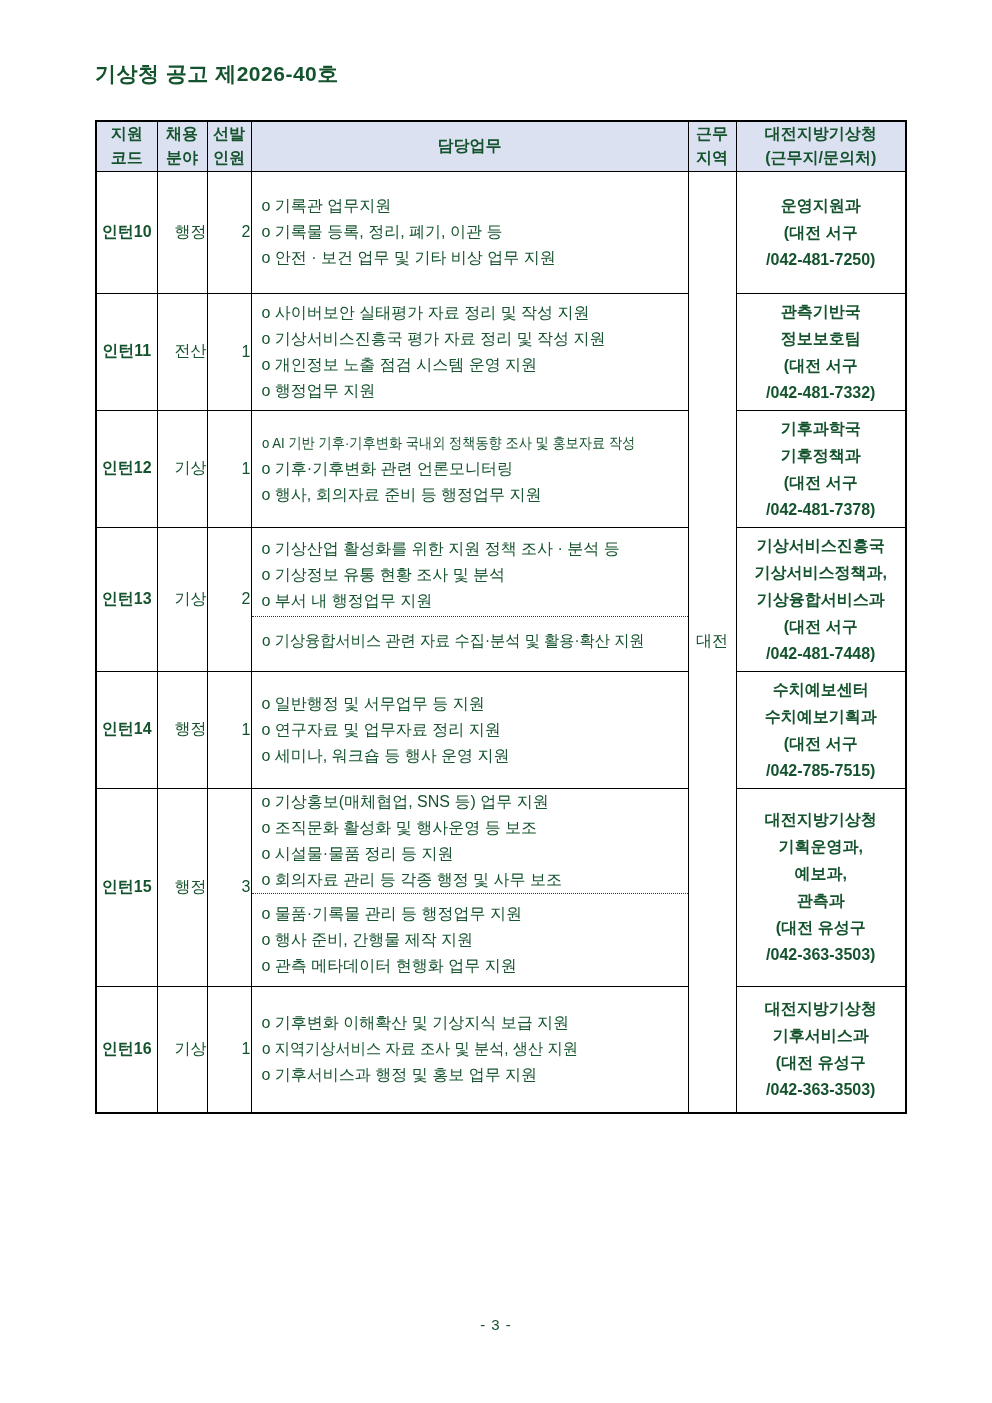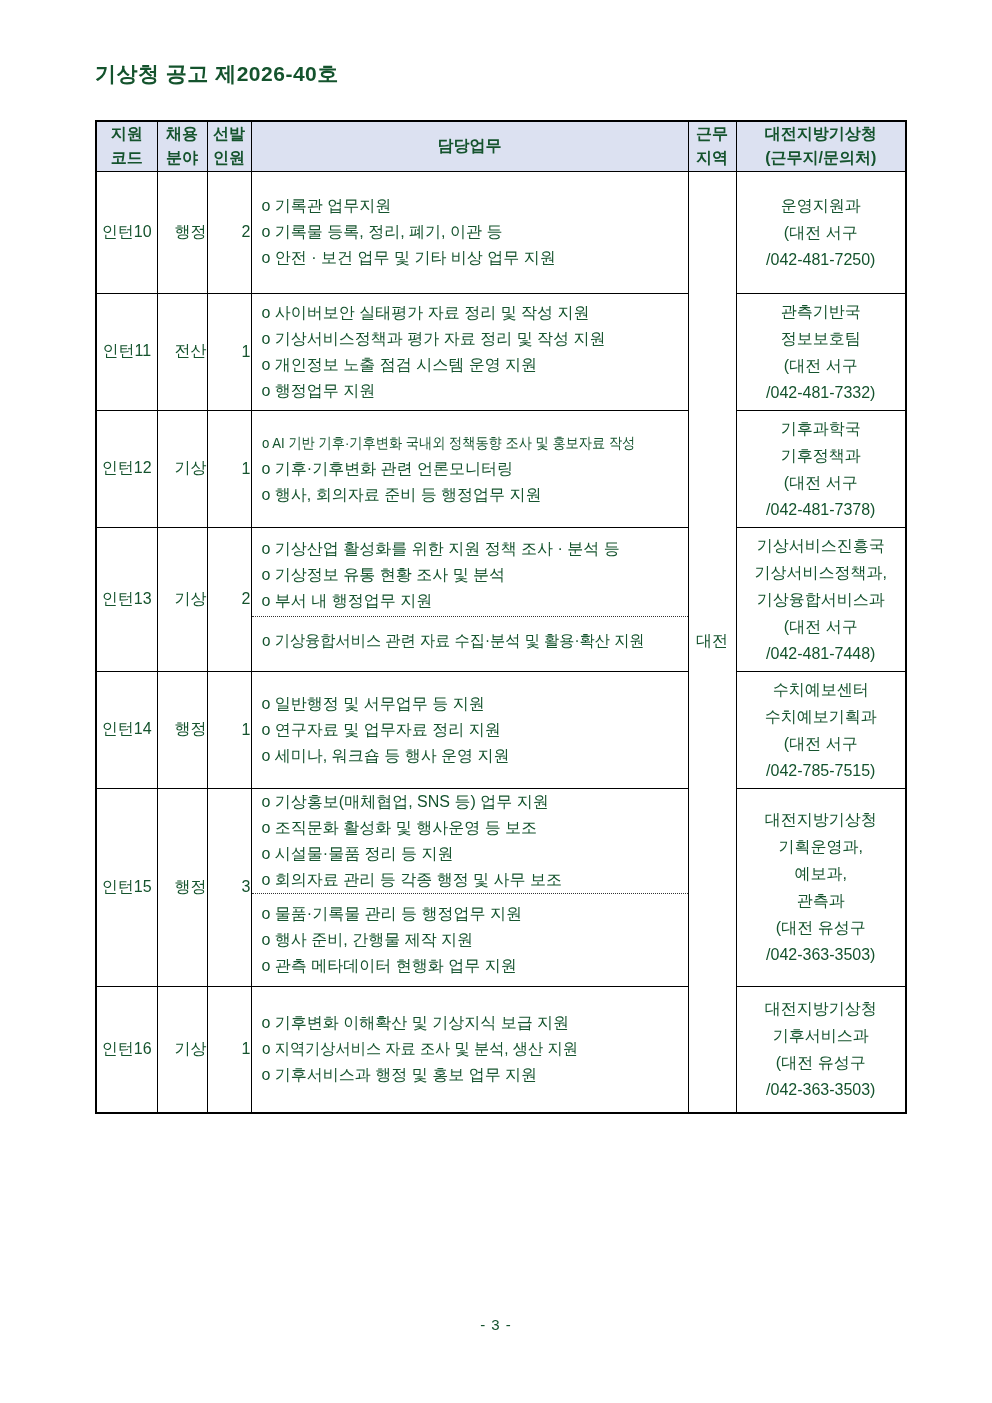--- a/index.html
+++ b/index.html
@@ -30,21 +30,21 @@
     font-size:16px;
     vertical-align:middle;
   }
   .doc-table th {
     background:#dce1f1;
     font-weight:bold;
     text-align:center;
     line-height:24px;
     white-space:pre-line;
   }
-  td.code-cell { font-weight:normal; text-align:center; }
+  td.code-cell { font-weight:bold; text-align:center; }
   td.field-cell, td.count-cell { text-align:right; }
   td.duties-cell { padding:4px 4px 4px 10px; line-height:26px;margin-left:23px; }
   td.duties-cell.split { padding:0; }
   .duty-line { white-space:nowrap; }
   .duty-line.squeeze90 { transform:scaleX(0.88); transform-origin:0 50%; font-size:15px; }
   .duty-line.squeeze95 { transform:scaleX(0.95); transform-origin:0 50%; }
   .duty-group {
     display:flex; flex-direction:column; justify-content:center;
     padding-left:10px; line-height:26px;
   }
@@ -52,20 +52,21 @@
   .g1-r3 { height:83px; }
   .g2-r3 { height:48px; }
   .g1-r5 { height:105px;justify-content:space-between; }
   .g2-r5 { height:92px; }
   td.region-cell { text-align:center; }
   td.org-cell {
     text-align:center;
     line-height:27px;
     white-space:pre-line;
     padding:4px 2px;
+    font-weight:bold;
   }
   .page-num {
     position:absolute; top:1316px; left:0; width:100%;
     text-align:center; font-size:15px; letter-spacing:1px;
   }
 </style>
 </head>
 <body>
 
 <div class="page">
@@ -110,21 +111,21 @@
         <td class="org-cell">운영지원과
 (대전 서구
 /042-481-7250)</td>
       </tr>
       <tr style="height:108px">
         <td class="code-cell">인턴11</td>
         <td class="field-cell">전산</td>
         <td class="count-cell">1</td>
         <td class="duties-cell">
           <div class="duty-line">o 사이버보안 실태평가 자료 정리 및 작성 지원</div>
-          <div class="duty-line">o 기상서비스정책과 평가 자료 정리 및 작성 지원</div>
+          <div class="duty-line">o 기상서비스진흥국 평가 자료 정리 및 작성 지원</div>
           <div class="duty-line">o 개인정보 노출 점검 시스템 운영 지원</div>
           <div class="duty-line">o 행정업무 지원</div>
         </td>
         <td class="org-cell">관측기반국
 정보보호팀
 (대전 서구
 /042-481-7332)</td>
       </tr>
       <tr style="height:97px">
         <td class="code-cell">인턴12</td>

